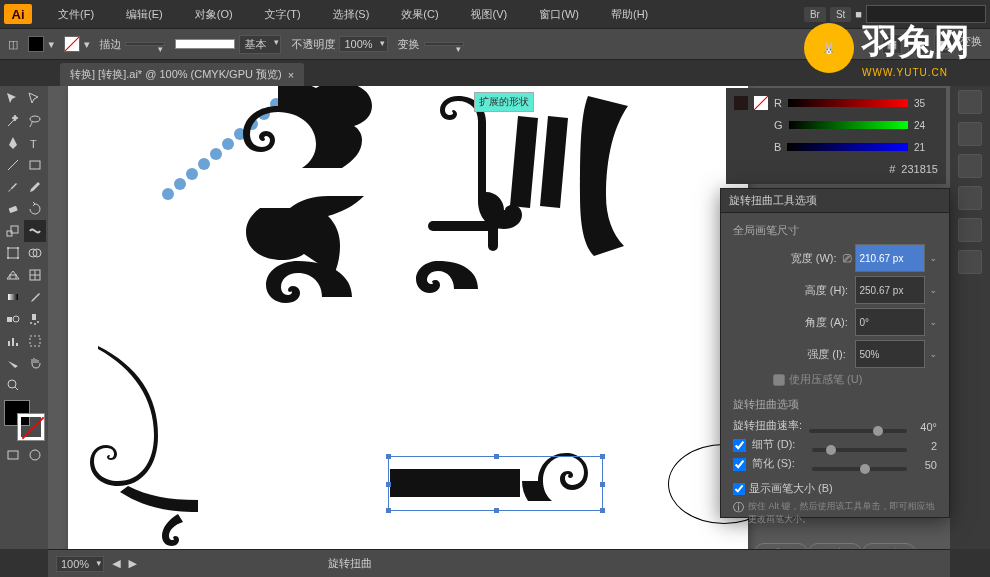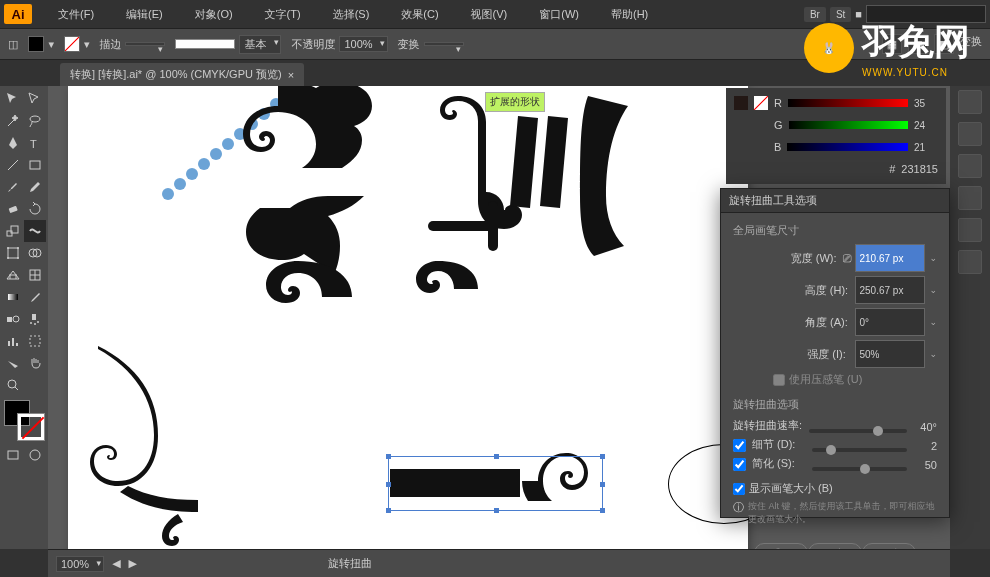--- a/index.html
+++ b/index.html
@@ -25,21 +25,21 @@
 .tool{width:22px;height:22px;display:flex;align-items:center;justify-content:center;cursor:pointer;position:relative}
 .tool.active{background:#2a2a2a}
 .tool svg{width:16px;height:16px}
 .color-picker{width:40px;height:40px;position:relative;margin:4px 2px}
 .cp-fill{width:26px;height:26px;background:#000;border:1px solid #888;position:absolute;top:0;left:0}
 .cp-stroke{width:26px;height:26px;border:3px solid #fff;background:transparent;position:absolute;bottom:0;right:0;outline:1px solid #888}
 .cp-stroke.none::after{content:"";position:absolute;left:-3px;top:50%;width:30px;height:2px;background:red;transform:rotate(-45deg)}
 .canvas-area{position:absolute;left:48px;top:86px;right:40px;bottom:28px;background:#5a5a5a;overflow:hidden}
 .artboard{position:absolute;left:20px;top:0;width:680px;height:470px;background:#fff;box-shadow:2px 2px 8px rgba(0,0,0,.3)}
 .artwork{position:absolute}
-.tooltip-hint{position:absolute;left:417px;top:6px;background:#bef264;color:#333;padding:2px 4px;font-size:10px;border:1px solid #aaa}
+.tooltip-hint{position:absolute;left:406px;top:6px;background:#5eead4;color:#333;padding:2px 4px;font-size:10px;border:1px solid #aaa}
 .rightdock{position:absolute;right:0;top:86px;width:40px;bottom:28px;background:#3a3a3a;display:flex;flex-direction:column;align-items:center;padding:4px 0;gap:8px}
 .dock-icon{width:24px;height:24px;background:#4a4a4a;border:1px solid #555;border-radius:2px}
 .prop-panel{position:absolute;right:44px;top:88px;width:220px;background:#3a3a3a;padding:4px}
 .color-row{display:flex;align-items:center;gap:6px;padding:2px 4px;height:22px}
 .color-chip{width:14px;height:14px}
 .color-slider{flex:1;height:8px}
 .color-val{width:24px;text-align:left;font-size:10px}
 .dialog{position:absolute;left:720px;top:188px;width:230px;height:330px;background:#4a4a4a;border:1px solid #222;box-shadow:0 4px 20px rgba(0,0,0,.5)}
 .dialog-title{background:#3a3a3a;padding:4px 8px;font-size:11px;border-bottom:1px solid #222}
 .dialog-body{padding:10px 12px}

